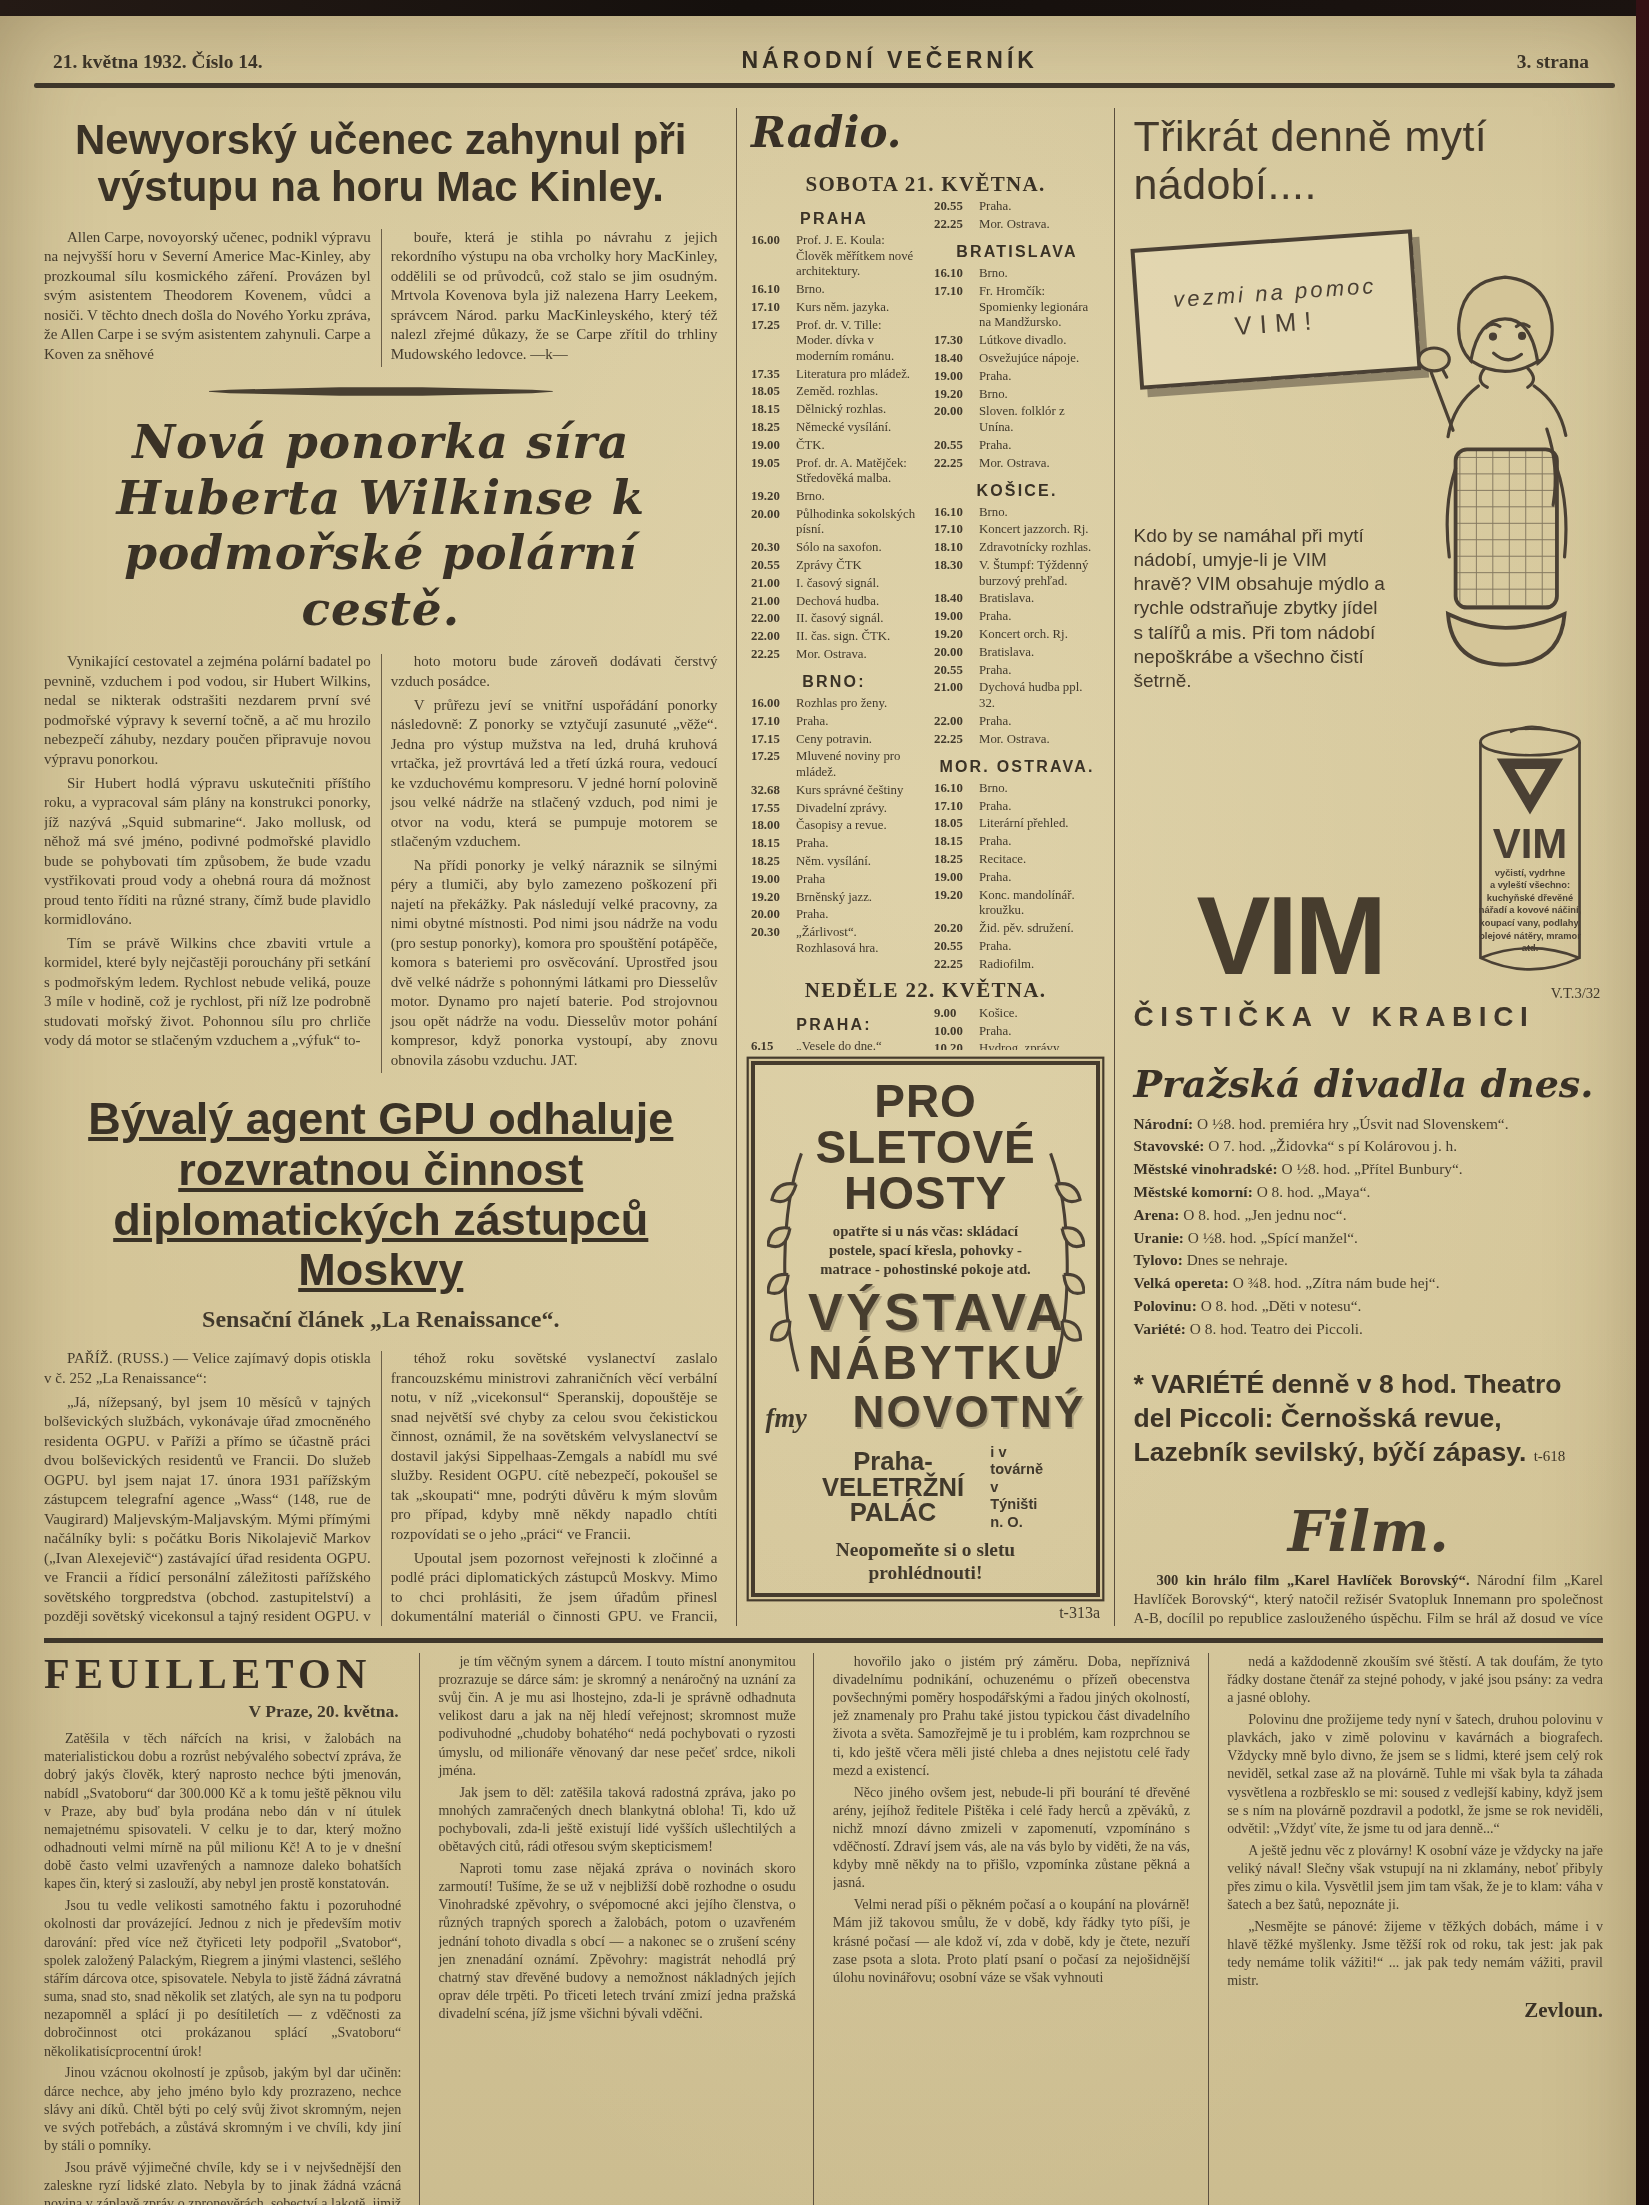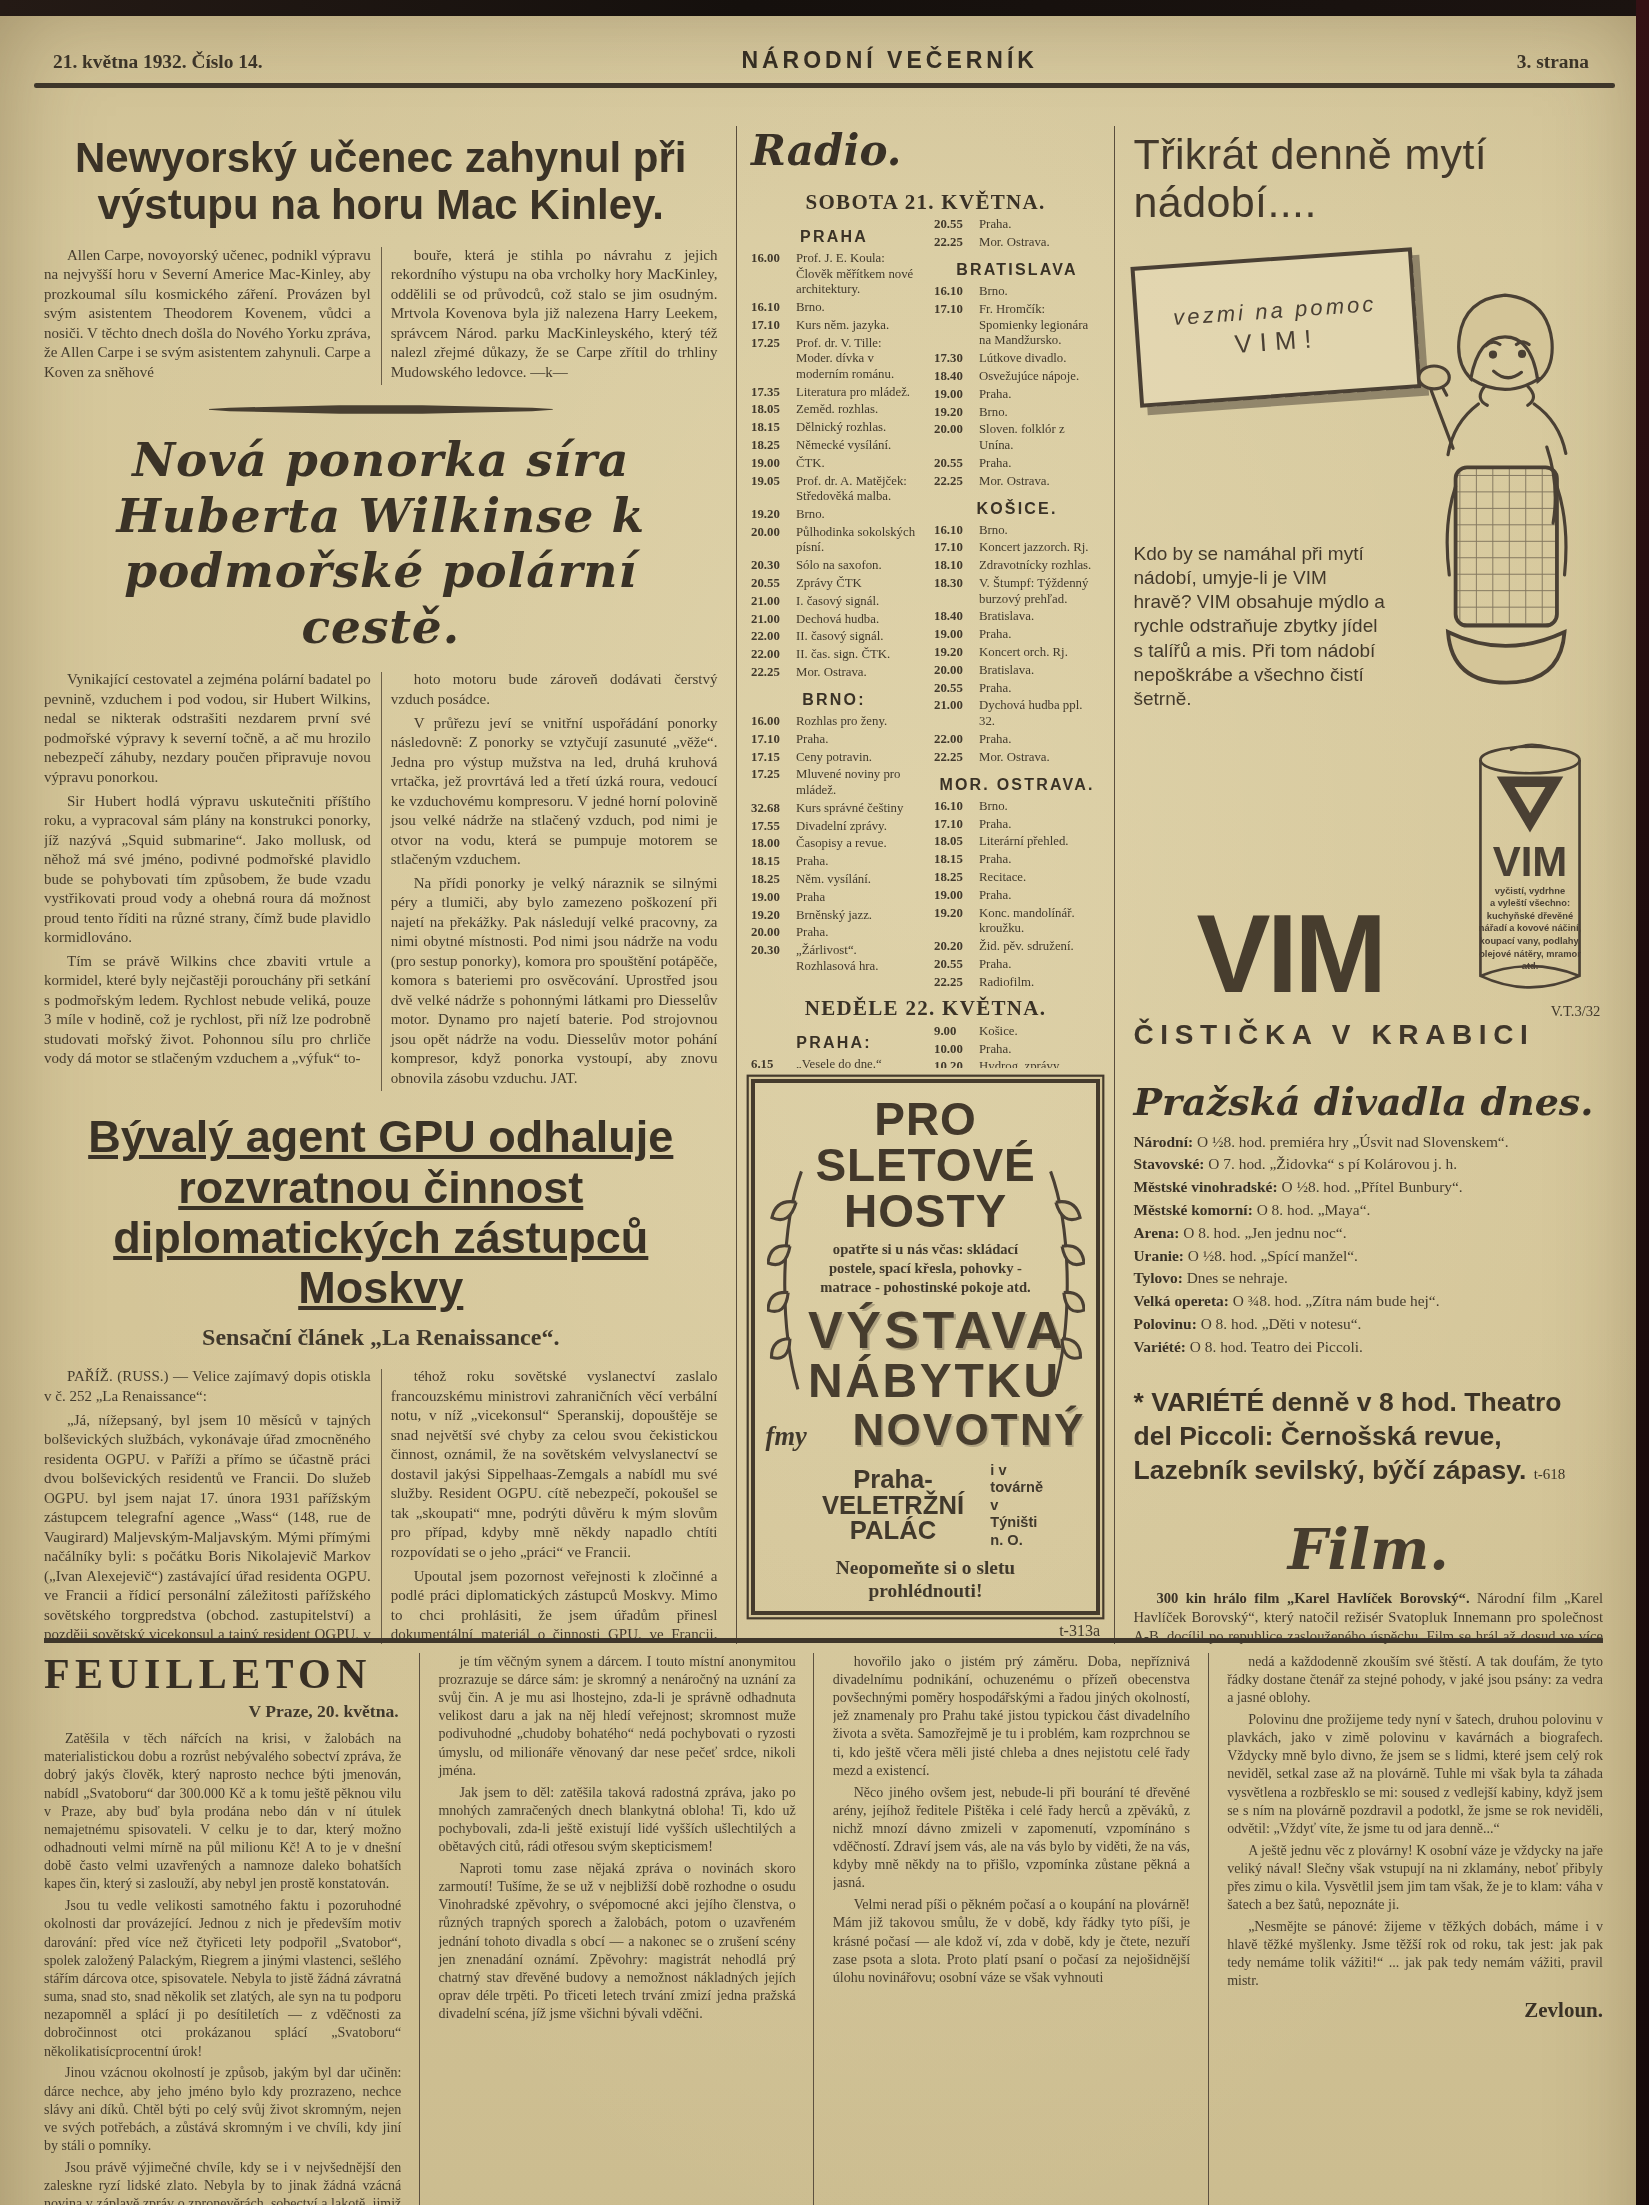--- a/index.html
+++ b/index.html
@@ -12,21 +12,21 @@
     box-shadow:inset 0 0 97px rgba(70,50,20,.35);}
   
   .edge-top{position:absolute;top:0;left:0;right:0;height:16px;background:linear-gradient(90deg,#241a15,#15100d 45%,#1b1310);}
   .edge-right{position:absolute;top:0;right:0;width:13.2px;height:100%;background:linear-gradient(180deg,#341114,#1e0c0d 40%,#140909);}
 
   .masthead{position:absolute;top:49px;left:53px;right:60px;display:flex;justify-content:space-between;align-items:baseline;}
   .m-side{font:700 19.4px/1 "Liberation Serif",serif;color:#3c3428;}
   .m-title{font:700 23px/1 "Liberation Sans",sans-serif;letter-spacing:4px;color:#352e23;}
   .masthead-rule{position:absolute;top:83px;left:34px;right:34px;height:4.9px;background:#3e362a;border-radius:2.2px;}
 
-  .cols{position:absolute;top:126px;left:44px;right:46px;height:1518px;display:grid;grid-template-columns:692px 379px 1fr;}
+  .cols{position:absolute;top:108px;left:44px;right:46px;height:1518px;display:grid;grid-template-columns:692px 379px 1fr;}
   .col-left{padding-right:18.5px;overflow:hidden;}
   .col-mid{border-left:1.3px solid #5a4e3d;border-right:1.3px solid #5a4e3d;padding:0 14px;display:flex;flex-direction:column;overflow:hidden;}
   .col-right{padding-left:18.5px;overflow:hidden;display:flex;flex-direction:column;}
 
   .h-sans{font:700 42px/1.12 "Liberation Sans",sans-serif;text-align:center;color:#3a3226;margin:8px 3.5px 17.6px;}
   .twocol{display:grid;grid-template-columns:1fr 1fr;column-gap:20px;position:relative;}
   .twocol::before{content:"";position:absolute;left:50%;top:1.8px;bottom:1.8px;width:0.9px;background:#6b5e48;}
   .bp p{font-size:15px;line-height:1.3;text-align:justify;margin:0 0 4.4px;text-indent:23px;color:#443b2d;font-family:Liberation Serif, serif;}
   .spindle{width:344px;height:8.8px;background:#483f31;margin:18.5px auto;
     clip-path:polygon(0 46%,6% 30%,38% 2%,62% 2%,94% 30%,100% 46%,100% 54%,94% 70%,62% 98%,38% 98%,6% 70%,0 54%);}

